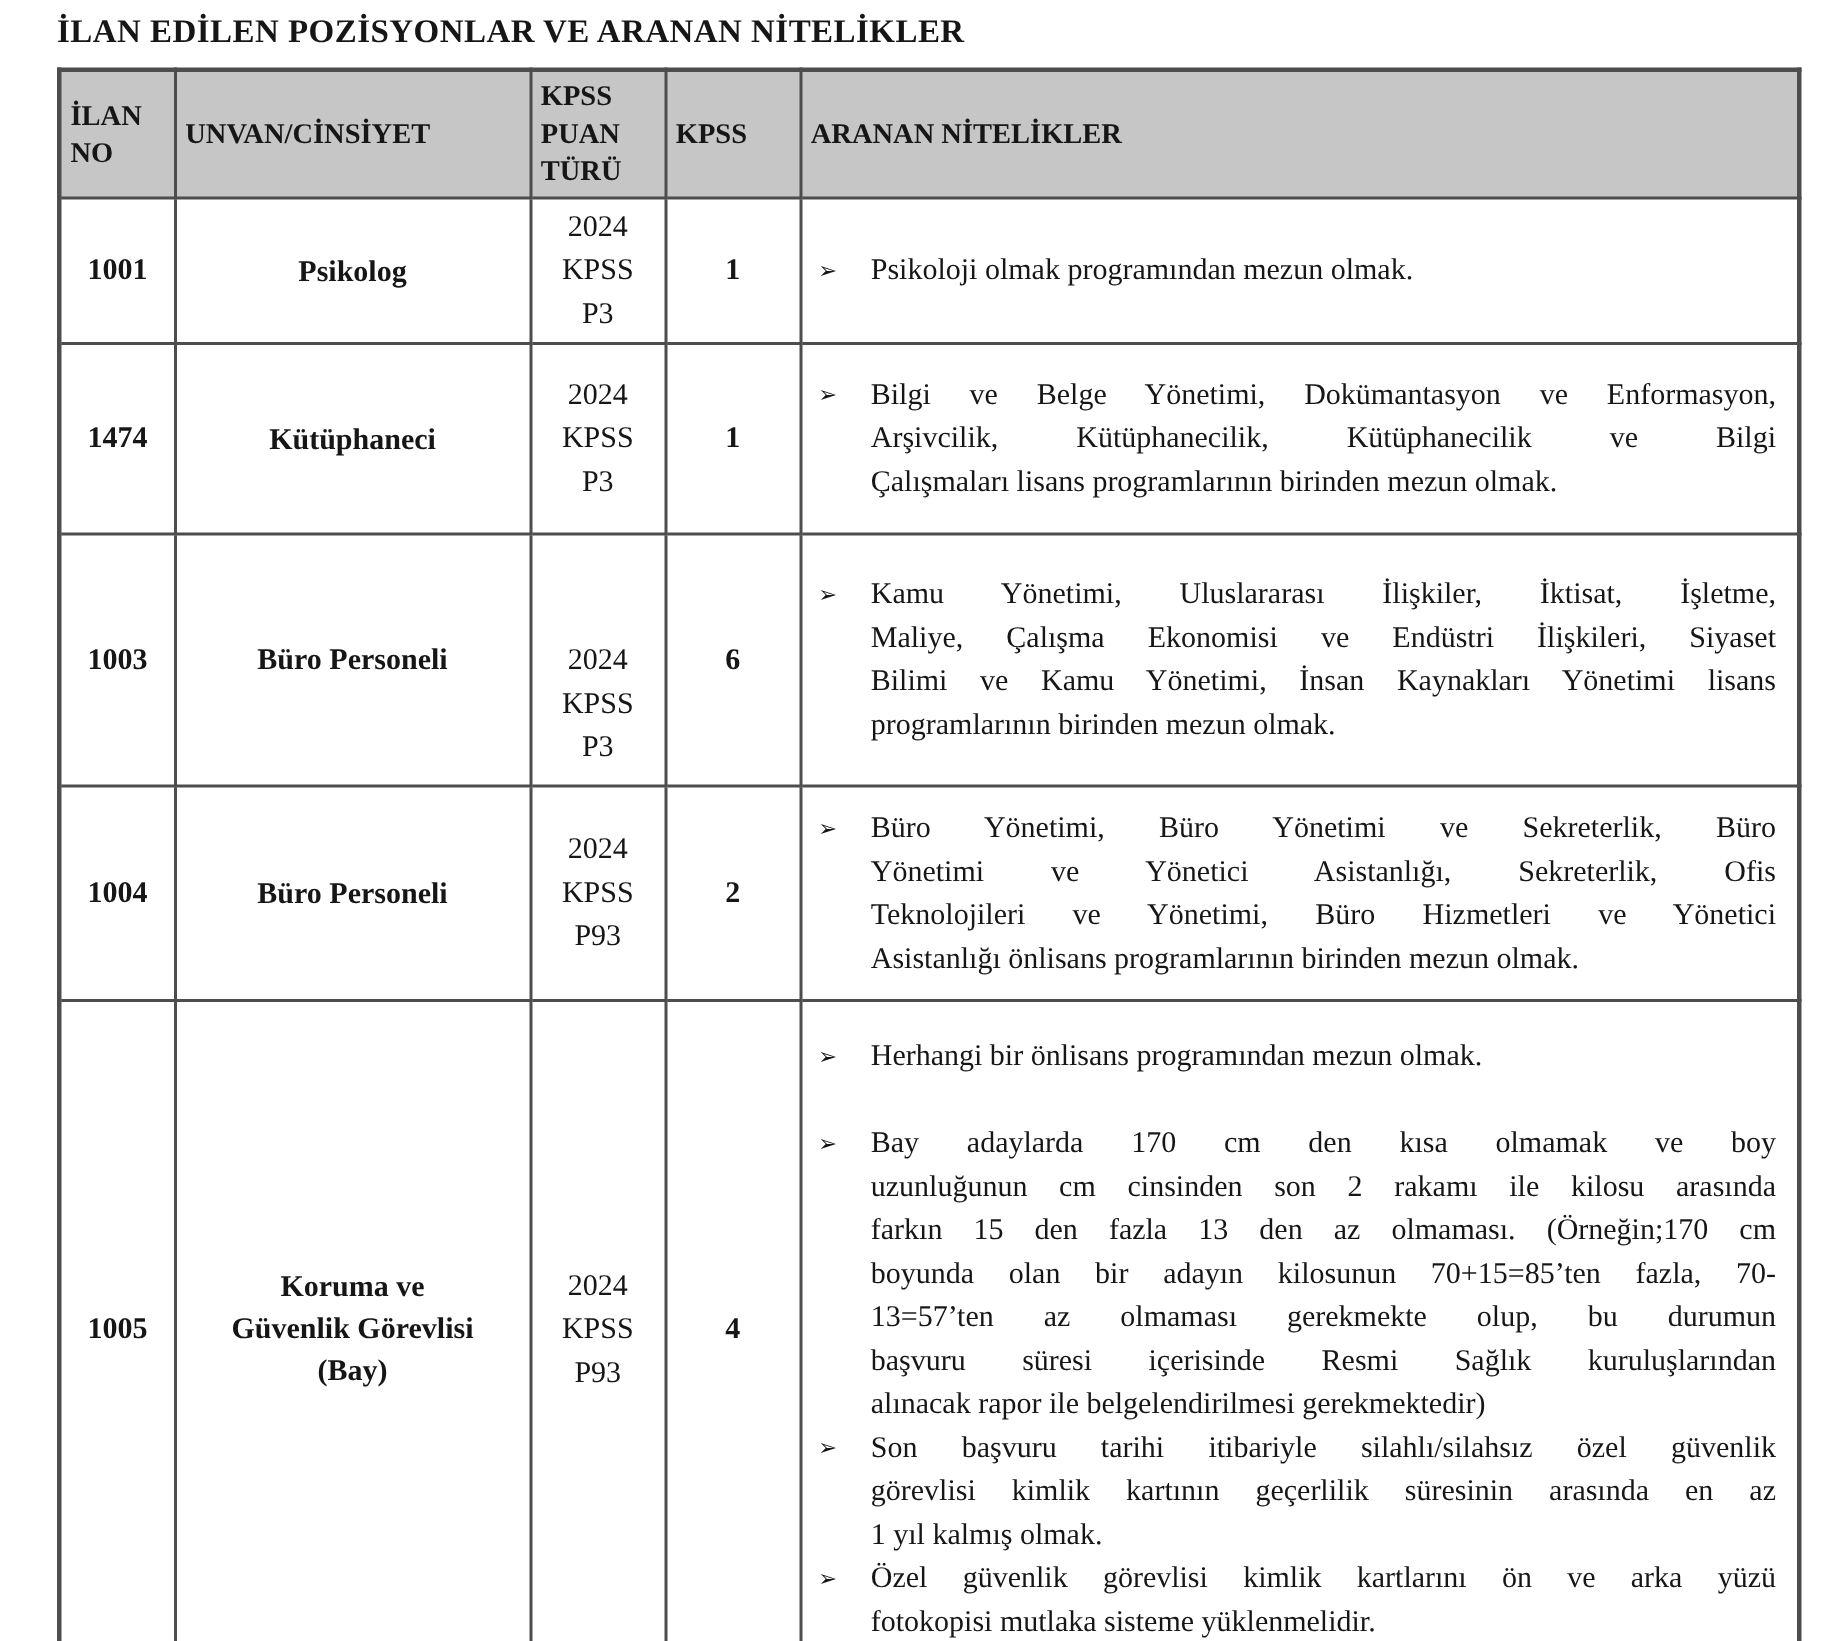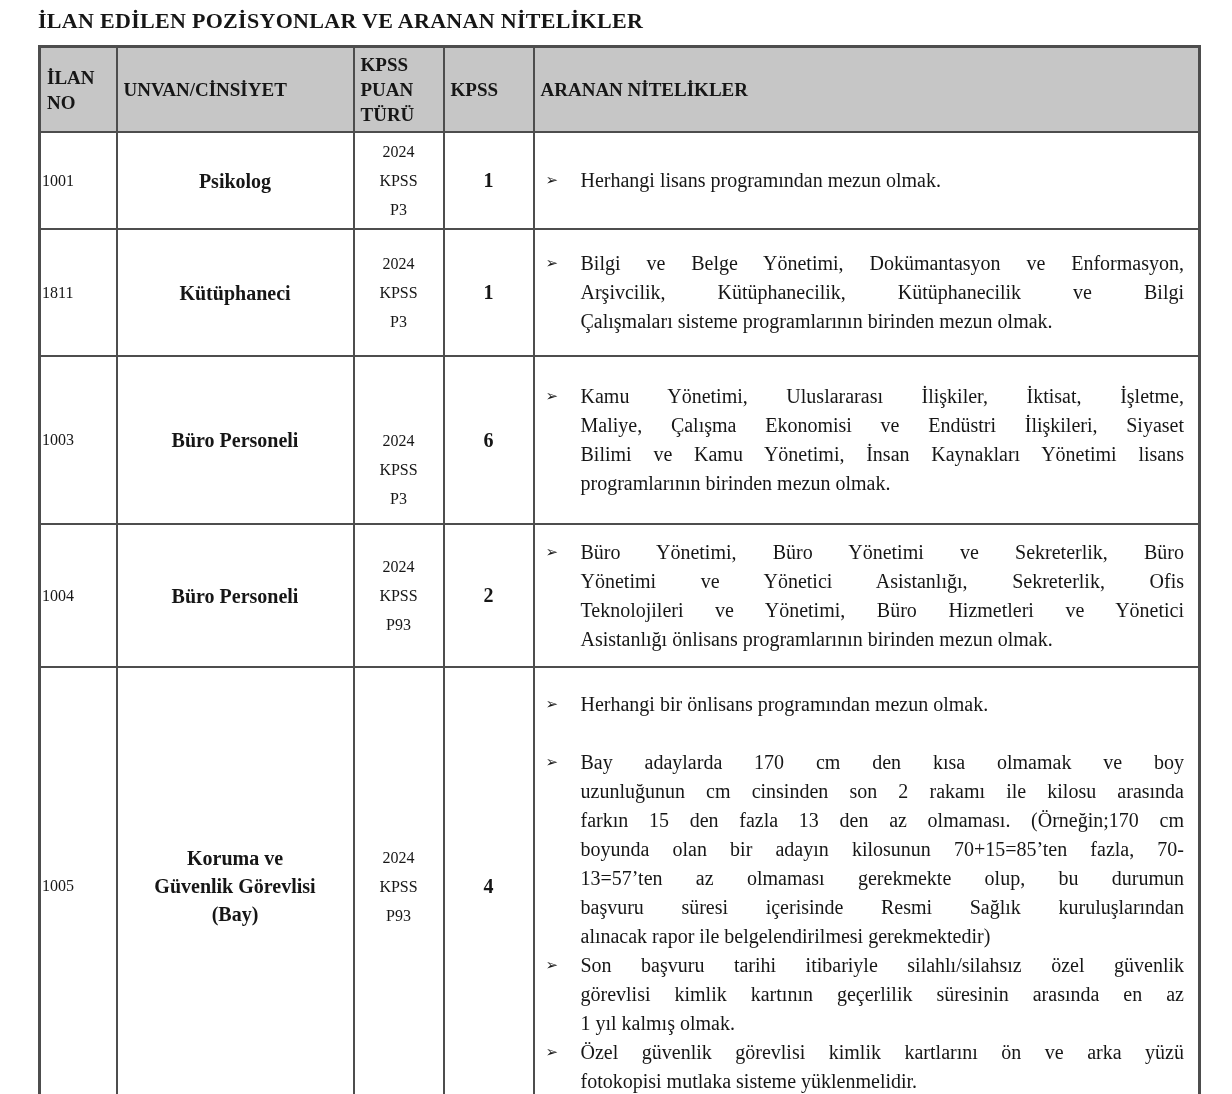--- a/index.html
+++ b/index.html
@@ -36,24 +36,24 @@
     font-weight: bold;
     text-align: left;
     padding: 4px 6px;
   }
   tr.h-head  { height: 68px; margin-top: 42px;  }
   tr.h-1001  { height: 97px;  }
   tr.h-1002  { height: 127px; }
   tr.h-1003  { height: 168px; }
   tr.h-1004  { height: 143px; }
   tr.h-1005  { height: 430px; }
-  td.no    { font-weight: normal; font-size: 16px; }
+  td.no    { text-align: center; font-weight: bold; font-size: 20px; }
   td.unvan { text-align: center; font-weight: bold; font-size: 20px; line-height: 28px; padding: 0 6px; }
   td.unvan span { display: block; }
-  td.kpss  { text-align: center; font-size: 16px; line-height: 29px; }
+  td.kpss  { text-align: center; font-size: 20px; line-height: 29px; }
   td.kpss span { display: block; }
   td.adet  { text-align: center; font-weight: bold; font-size: 20px; }
   td.req   { font-size: 20px; line-height: 29px; padding: 8px 14px 8px 8px; }
   tr.h-1003 td.kpss { vertical-align: bottom; padding-bottom: 10px; }
   tr.h-1005 td.req  { vertical-align: top; padding-top: 22px; }
   .bullet { display: flex; align-items: flex-start; }
   .bullet.gap { margin-top: 29px; }
   .mark {
     flex: 0 0 38px; width: 38px;
     font-family: "DejaVu Sans", sans-serif;
@@ -97,44 +97,44 @@
       <td class="kpss">
         <span>2024</span>
         <span>KPSS</span>
         <span>P3</span>
       </td>
       <td class="adet">1</td>
       <td class="req">
         <div class="bullet">
           <span class="mark">➢</span>
           <div class="btext">
-            <div class="jline last">Herhangi lisans programından mezun olmak.</div>
+            <div class="jline last">Psikoloji olmak programından mezun olmak.</div>
           </div>
         </div>
       </td>
     </tr>
 
     <tr class="h-1002">
-      <td class="no">1811</td>
+      <td class="no">1474</td>
       <td class="unvan">
           <span>Kütüphaneci</span>
         </td>
       <td class="kpss">
         <span>2024</span>
         <span>KPSS</span>
         <span>P3</span>
       </td>
       <td class="adet">1</td>
       <td class="req">
         <div class="bullet">
           <span class="mark">➢</span>
           <div class="btext">
             <div class="jline">Bilgi ve Belge Yönetimi, Dokümantasyon ve Enformasyon,</div>
             <div class="jline">Arşivcilik, Kütüphanecilik, Kütüphanecilik ve Bilgi</div>
-            <div class="jline last">Çalışmaları sisteme programlarının birinden mezun olmak.</div>
+            <div class="jline last">Çalışmaları lisans programlarının birinden mezun olmak.</div>
           </div>
         </div>
       </td>
     </tr>
 
     <tr class="h-1003">
       <td class="no">1003</td>
       <td class="unvan">
           <span>Büro Personeli</span>
         </td>

